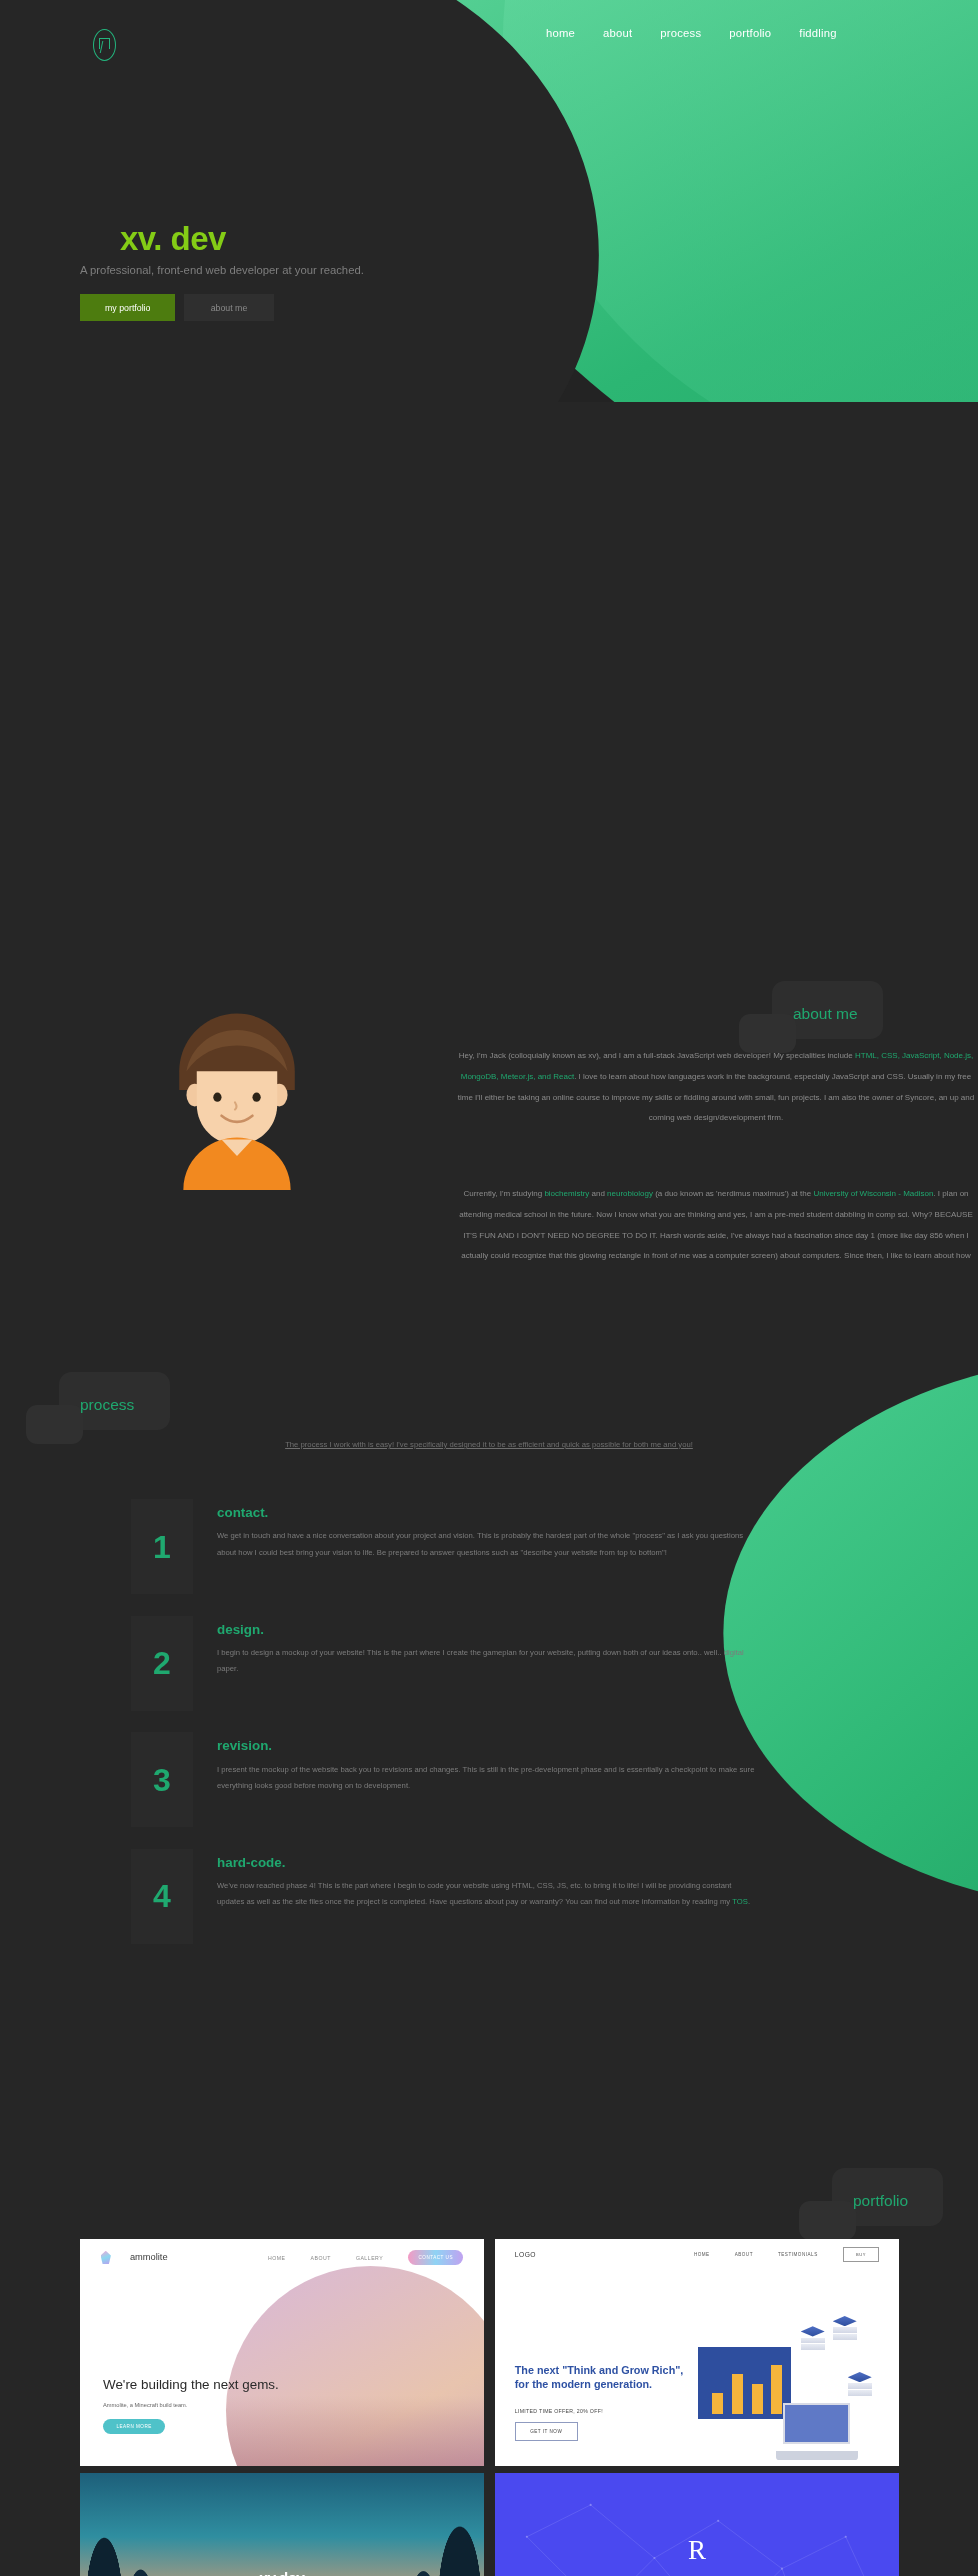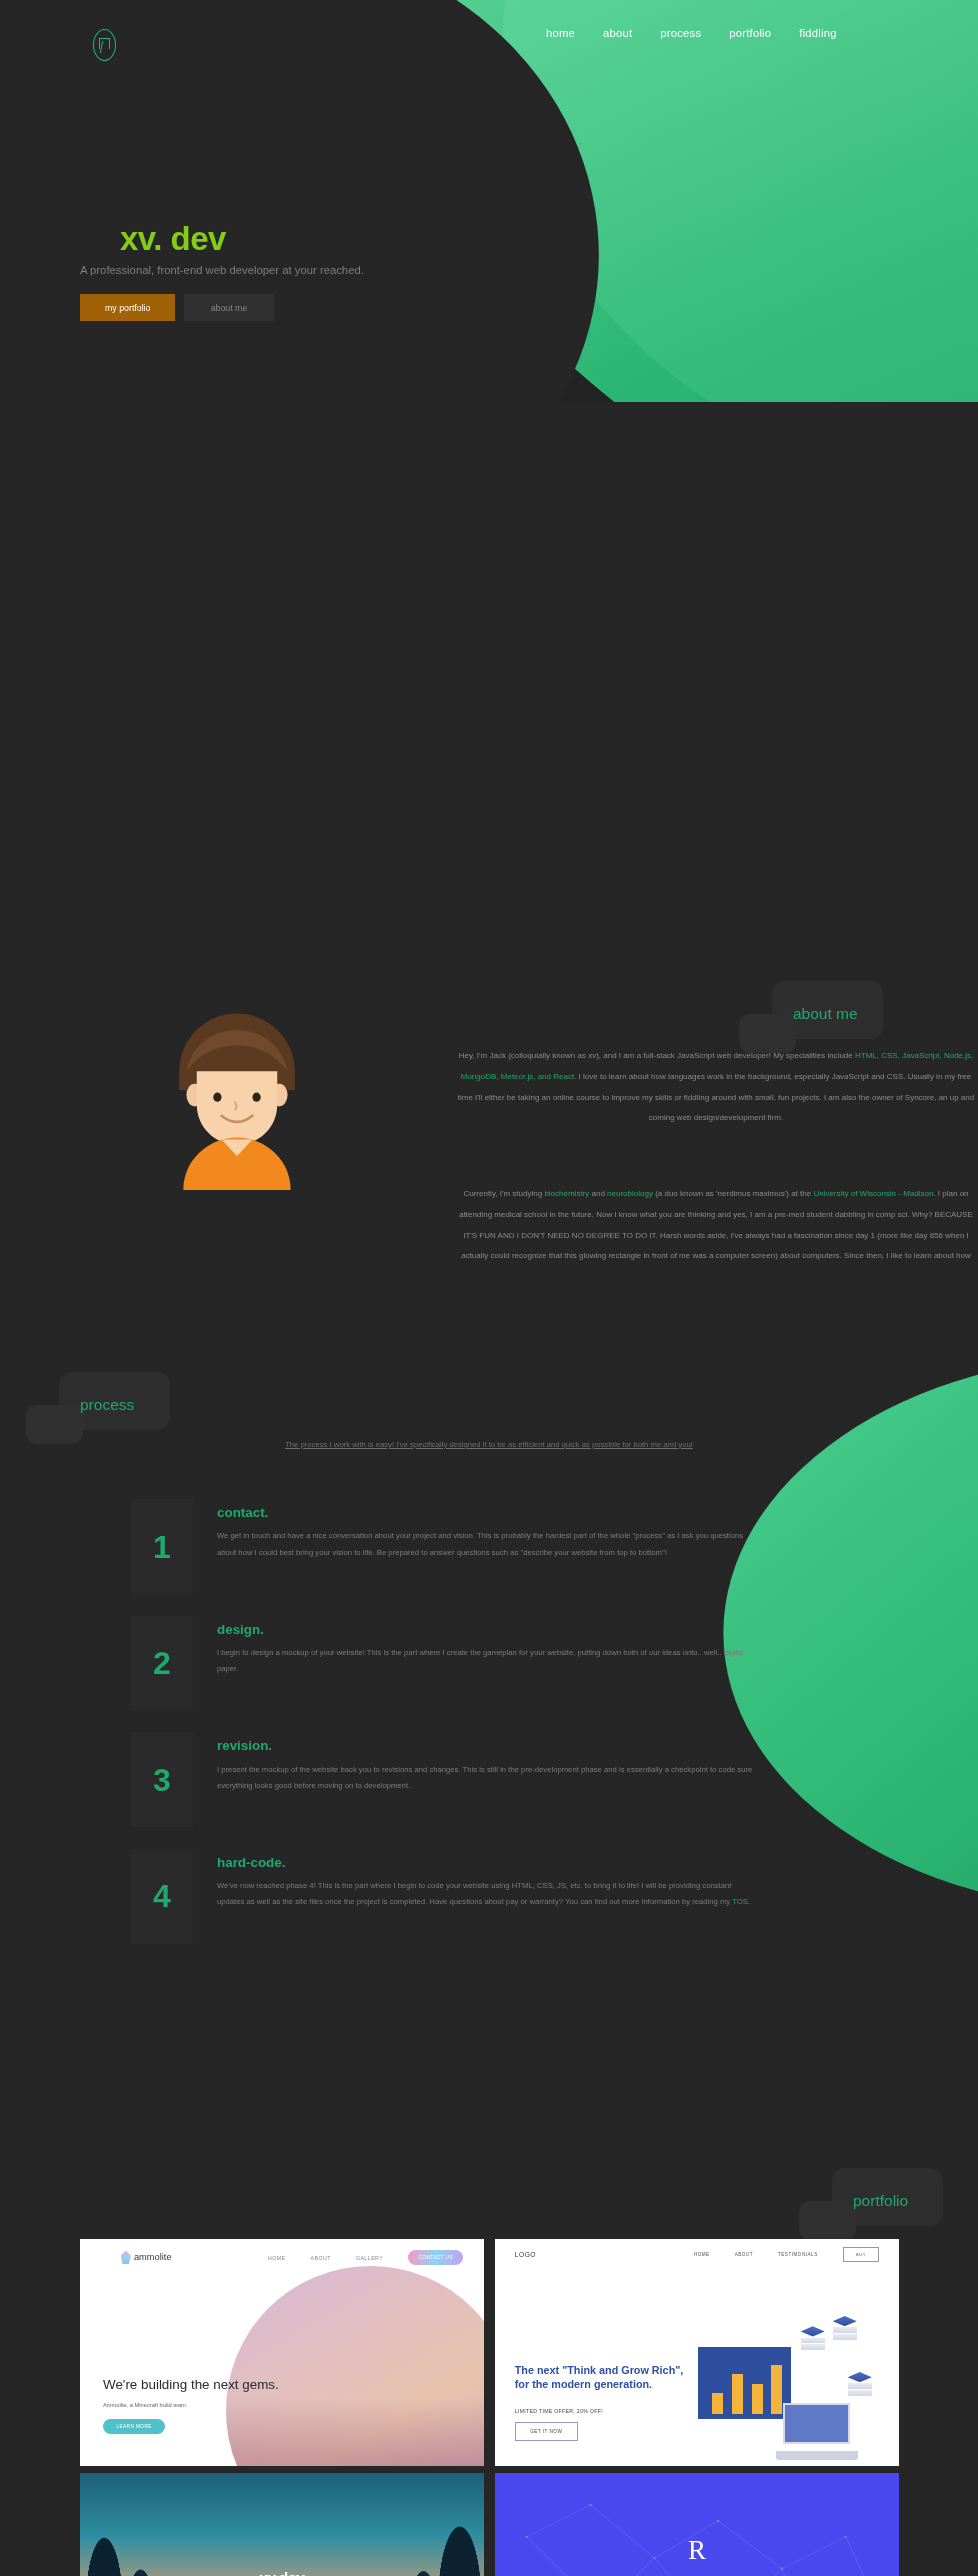--- a/index.html
+++ b/index.html
@@ -60,21 +60,21 @@
 
   .hero-text{ position:absolute; top:222px; left:80px; z-index:4; }
   .hero-title{
     font-size:33px; font-weight:bold; color:#84cc16; letter-spacing:-0.5px; line-height:1;
     font-family:"Liberation Sans Narrow","Liberation Sans",sans-serif;
     margin-left:40px;
   }
   .hero-sub{ margin-top:9.3px; font-size:11.3px; color:#7e7e7e; }
   .hero-btns{ margin-top:17.5px; display:flex; gap:8.2px; }
   .btn-primary{
-    background:#a16207; color:#fff; border:none; padding:8.8px 25px;
+    background:#4d7c0f; color:#fff; border:none; padding:8.8px 25px;
     font-size:8.8px; cursor:pointer; font-family:"Liberation Sans Narrow","Liberation Sans",sans-serif;
   }
   .btn-ghost{
     background:#2f2f2f; color:#8a8a8a; border:none; padding:8.8px 27px;
     font-size:8.8px; cursor:pointer; font-family:"Liberation Sans Narrow","Liberation Sans",sans-serif;
   }
 
   
   #about{ top:402px; height:866px; background:#262626; overflow:hidden; }
   .sec-head{ position:absolute; }
@@ -139,21 +139,21 @@
 
   
   #portfolio{ top:2112px; height:804px; background:#262626; overflow:hidden; }
   #portfolio-head{ top:2192px; left:853px; }
   .grid{ position:absolute; top:2239px; left:80px; width:819px;
     display:grid; grid-template-columns:1fr 1fr; gap:7.2px 11.3px; }
   .tile{ height:227px; overflow:hidden; position:relative; background:#fff; }
 
   
   .t1-nav{ height:37px; background:#fff; display:flex; align-items:center; padding:0 20.6px; }
-  .t1-logo{ display:flex; align-items:center; gap:3px; font-size:9.3px; color:#3b3b3b;margin-left:20px; }
+  .t1-logo{ display:flex; align-items:center; gap:19px; font-size:9.3px; color:#3b3b3b; }
   .t1-gem{ width:10.3px; height:13.4px; background:linear-gradient(160deg,#f0a8d8,#8ad8f0,#b9a0f0); clip-path:polygon(50% 0,100% 35%,80% 100%,20% 100%,0 35%); }
   .t1-links{ margin-left:auto; display:flex; gap:25px; align-items:center; font-size:5.2px; color:#888; letter-spacing:0.5px; }
   .t1-cta{ background:linear-gradient(90deg,#f39bc4,#8fd3f4,#c0a2f0); color:#fff; padding:4.6px 10.3px; border-radius:10.3px; font-size:4.6px; }
   .t1-body{ position:relative; height:190px; }
   .t1-circle{ position:absolute; right:-31px; top:-10.3px; width:289px; height:289px; border-radius:50%;
     background:linear-gradient(150deg,#d8b8d8 0%,#e8c4ae 55%,#cfa8bc 100%); overflow:hidden; }
   .t1-circle .coral{ position:absolute; bottom:0; left:0; right:0; height:55%;
     background:radial-gradient(ellipse at 30% 100%,#c4504a 0 12%,transparent 13%),
                radial-gradient(ellipse at 55% 95%,#7b3fa0 0 14%,transparent 15%),
                radial-gradient(ellipse at 75% 100%,#b8484a 0 13%,transparent 14%),
@@ -295,21 +295,21 @@
       <h3>design.</h3>
       <p>I begin to design a mockup of your website! This is the part where I create the gameplan for your website, putting down both of our ideas onto.. well.. digital paper.</p>
     </div>
   </div>
   <div class="step">
     <div class="num-box">
       <span class="num">3</span>
     </div>
     <div class="body">
       <h3>revision.</h3>
-      <p>I present the mockup of the website back you to revisions and changes. This is still in the pre-development phase and is essentially a checkpoint to code sure everything looks good before moving on to development.</p>
+      <p>I present the mockup of the website back you to revisions and changes. This is still in the pre-development phase and is essentially a checkpoint to make sure everything looks good before moving on to development.</p>
     </div>
   </div>
   <div class="step">
     <div class="num-box">
       <span class="num">4</span>
     </div>
     <div class="body">
       <h3>hard-code.</h3>
       <p>
         <span>We've now reached phase 4! This is the part where I begin to code your website using HTML, CSS, JS, etc. to bring it to life! I will be providing constant updates as well as the site files once the project is completed. Have questions about pay or warranty? You can find out more information by reading my </span><em>TOS</em><span>.</span>

